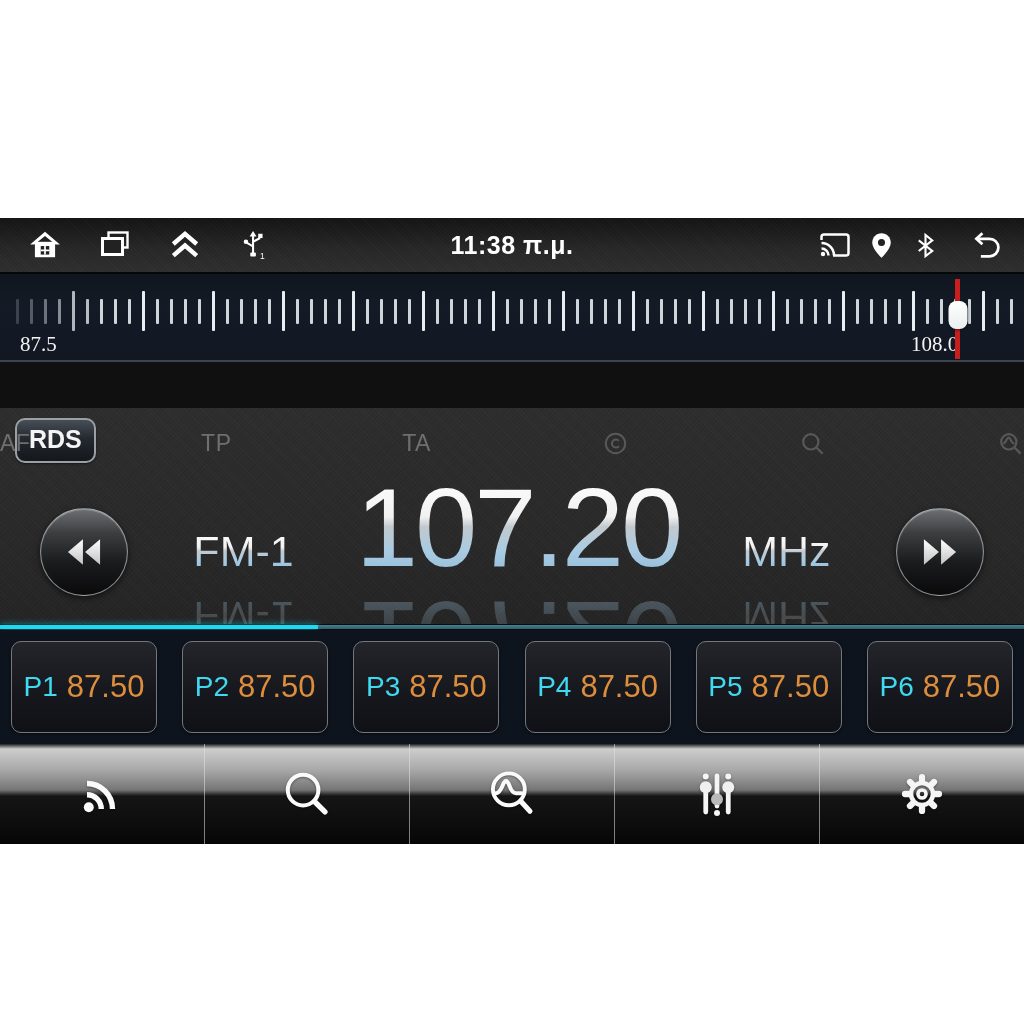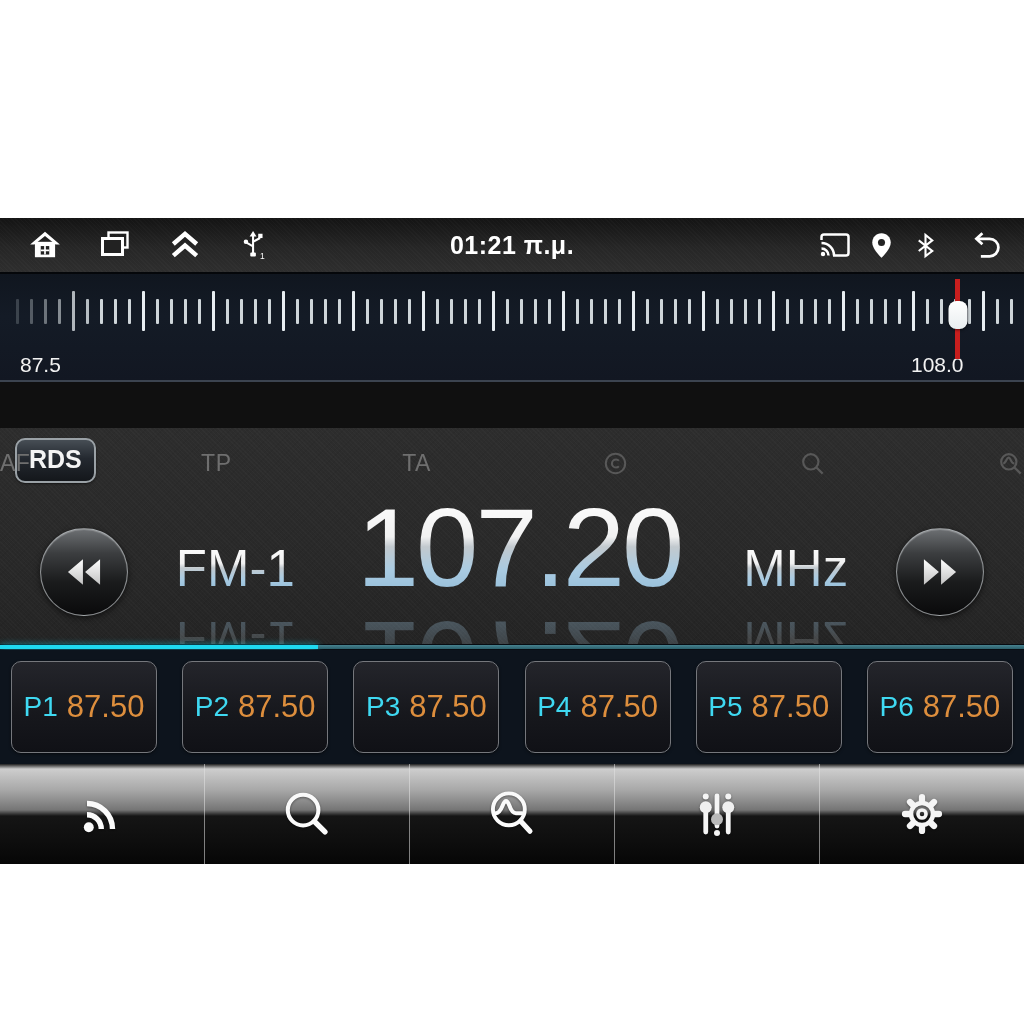--- a/index.html
+++ b/index.html
@@ -20,22 +20,22 @@
     display:flex;align-items:center;}
   .sb-left{display:flex;align-items:center;gap:37px;padding-left:28px;}
   .sb-right{display:flex;align-items:center;gap:16px;position:absolute;right:22px;top:0;height:54px;}
   .sb-icon{display:flex;align-items:center;justify-content:center;color:#fff;}
   .sb-icon svg{display:block;}
   .sb-time{position:absolute;left:0;right:0;top:0;height:54px;display:flex;align-items:center;justify-content:center;
     color:#fff;font-size:25px;font-weight:bold;letter-spacing:.5px;pointer-events:none;}
   .sb-back{margin-left:14px;}
 
   
-  .ruler{position:relative;height:110px;background:linear-gradient(180deg,#10161f 0%,#141b26 40%,#121722 100%);
-    border-top:2px solid #05070a;border-bottom:2px solid #3c4450;}
+  .ruler{position:relative;height:90px;background:linear-gradient(180deg,#10161f 0%,#141b26 40%,#121722 100%);
+    border-top:2px solid #05070a;border-bottom:2px solid #3c4450;font-family:Liberation Serif, serif;}
   .tick{position:absolute;top:25px;width:3px;height:25px;background:#cfd6da;border-radius:1px;}
   .tick.tall{top:17px;height:40px;background:#e8eef2;}
   .scale-label{position:absolute;bottom:3px;color:#f2f2f2;font-size:21px;}
   .scale-min{left:20px;}
   .scale-max{left:964px;}
   .indicator{position:absolute;top:5px;width:5px;height:80px;background:var(--red);z-index:3;}
   .indicator .knob{position:absolute;left:50%;top:22px;transform:translateX(-50%);
     width:19px;height:28px;border-radius:8px;background:linear-gradient(180deg,#ffffff,#e9eef0);
     box-shadow:0 1px 3px rgba(0,0,0,.6);}
 
@@ -48,21 +48,21 @@
     overflow:hidden;margin-top:46px;}
   .rds-badge{position:absolute;left:15px;top:10px;padding:5px 12px 7px;border:2px solid #9aa1a6;border-radius:10px;
     background:linear-gradient(180deg,#474e55 0%,#242930 45%,#14171b 100%);
     font-size:25px;font-weight:bold;color:#f4f4f4;box-shadow:0 1px 2px rgba(0,0,0,.5);}
   .ind-row{position:absolute;left:0;right:0;top:22px;display:flex;align-items:center;justify-content:space-between;gap:13px;
     color:#6f6f6f;font-size:23px;letter-spacing:.5px;}
   .ind-row .dim-icon{display:flex;align-items:center;color:#585858;}
   .freq-row{position:absolute;left:0;right:0;top:64px;display:flex;align-items:baseline;justify-content:center;gap:62px;line-height:1;}
   .grad-text{background:linear-gradient(180deg,#ffffff 0%,#f1f1f1 40%,#c2c9ce 49%,#a9cbe2 70%,#8db9d6 100%);
     -webkit-background-clip:text;background-clip:text;color:transparent;}
-  .band-label,.unit-label{font-size:51px;}
+  .band-label,.unit-label{font-size:43px;}
   .freq-value{font-size:112px;letter-spacing:-3px;font-weight:normal;text-decoration:underline;}
   .reflection{position:absolute;left:0;right:0;top:176px;transform:scaleY(-1);opacity:.5;
     -webkit-mask-image:linear-gradient(180deg,transparent 34%,rgba(0,0,0,.8) 100%);
     mask-image:linear-gradient(180deg,transparent 34%,rgba(0,0,0,.8) 100%);}
   .seek-btn{position:absolute;top:100px;width:88px;height:88px;border-radius:50%;
     border:1px solid rgba(200,205,208,.65);cursor:pointer;
     background:linear-gradient(180deg,#6d7073 0%,#3c3e40 28%,#1a1b1c 62%,#0a0a0b 100%);
     box-shadow:0 2px 6px rgba(0,0,0,.6), inset 0 1px 1px rgba(255,255,255,.25);
     display:flex;align-items:center;justify-content:center;}
   .seek-back{left:40px;}
@@ -128,21 +128,21 @@
               <path d="M15 12.5 L22.5 8.5"></path>
           </g>
           <polygon points="15,1 11.3,7 18.7,7" fill="#fff"></polygon>
           <circle cx="7.4" cy="12.4" r="2.4" fill="#fff"></circle>
           <rect x="20.5" y="4" width="4.6" height="4.6" fill="#fff"></rect>
           <rect x="12" y="24" width="6" height="4.2" rx="1" fill="#fff"></rect>
           <text x="22.5" y="31" font-size="9" fill="#fff">1</text>
         </svg>
       </span>
     </div>
-    <div class="sb-time">01:21 π.μ.</div>
+    <div class="sb-time">11:38 π.μ.</div>
     <div class="sb-right">
       <span class="sb-icon">
         <svg width="32" height="32" viewBox="0 0 32 32" fill="none" stroke="#fff" stroke-width="2.5">
           <path d="M2.5 11 V8 a2.5 2.5 0 0 1 2.5 -2.5 h22 a2.5 2.5 0 0 1 2.5 2.5 v16 a2.5 2.5 0 0 1 -2.5 2.5 h-13"></path>
           <path d="M2.5 19.5 a7 7 0 0 1 7 7"></path>
           <path d="M2.5 14 a12.5 12.5 0 0 1 12.5 12.5"></path>
           <circle cx="4" cy="25" r="2.2" fill="#fff" stroke="none"></circle>
         </svg>
       </span>
       <span class="sb-icon">

